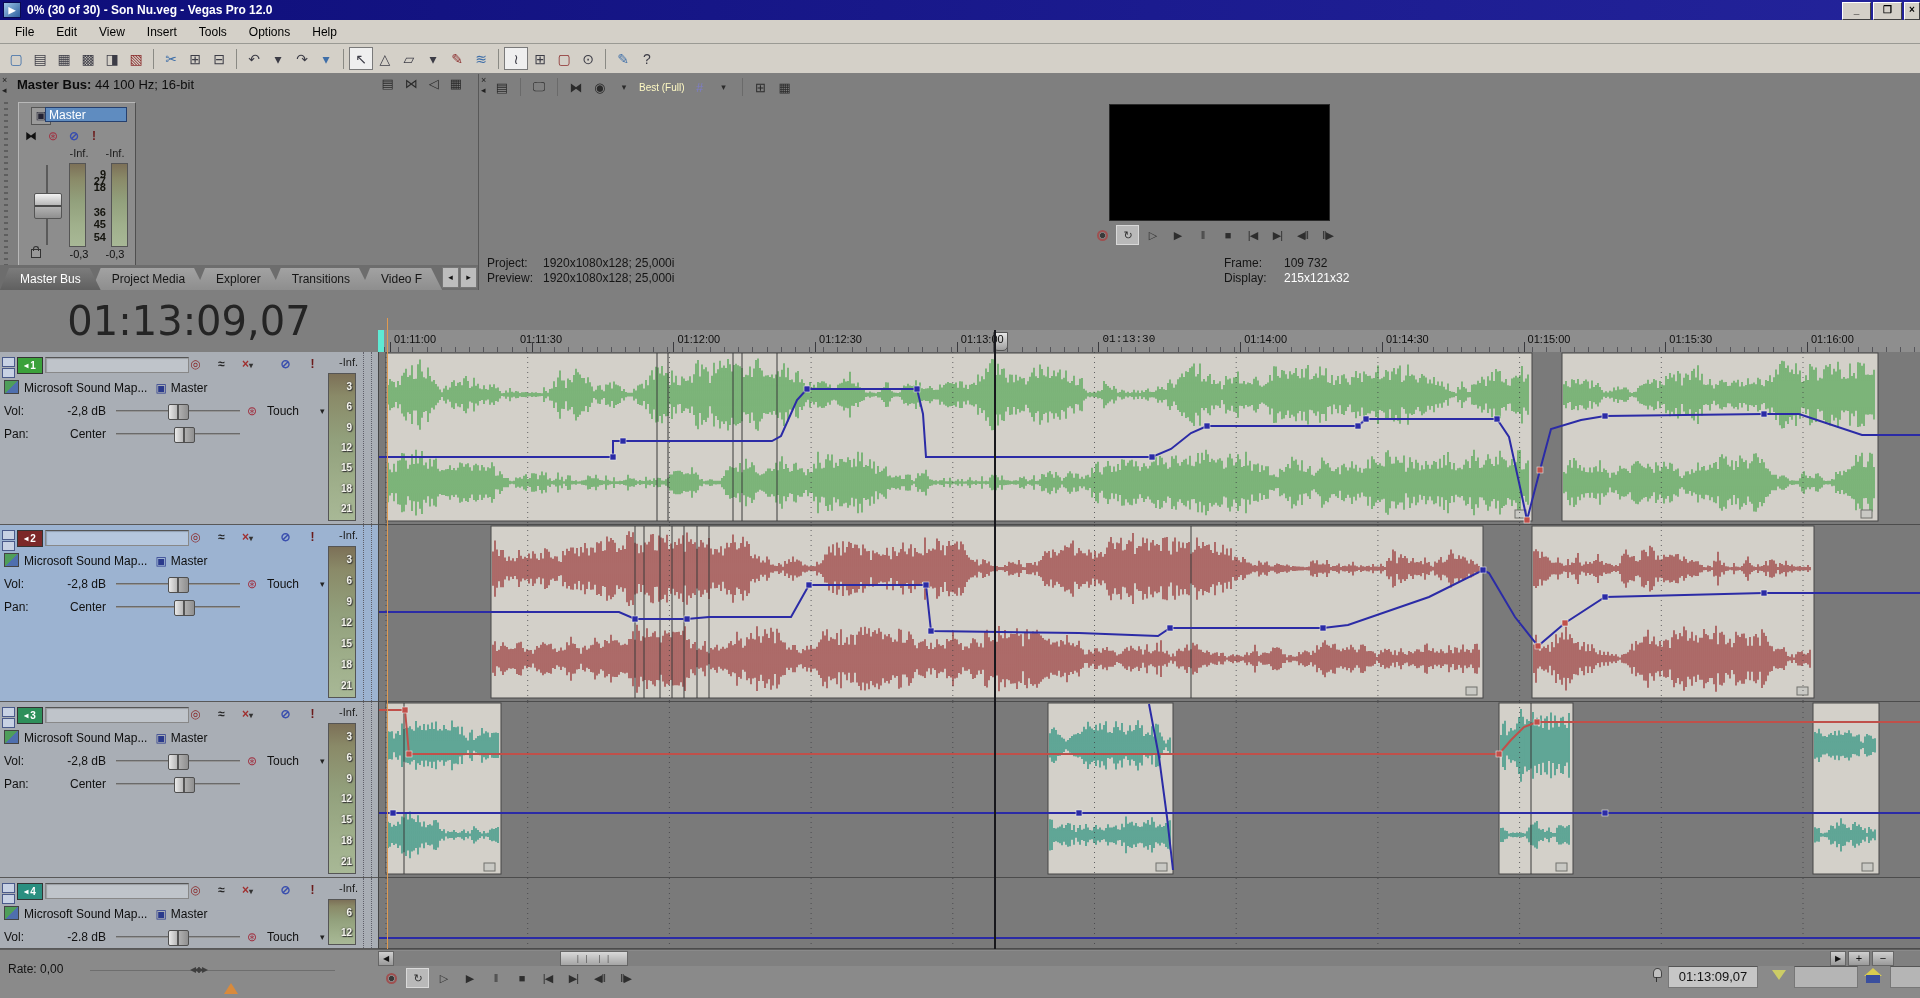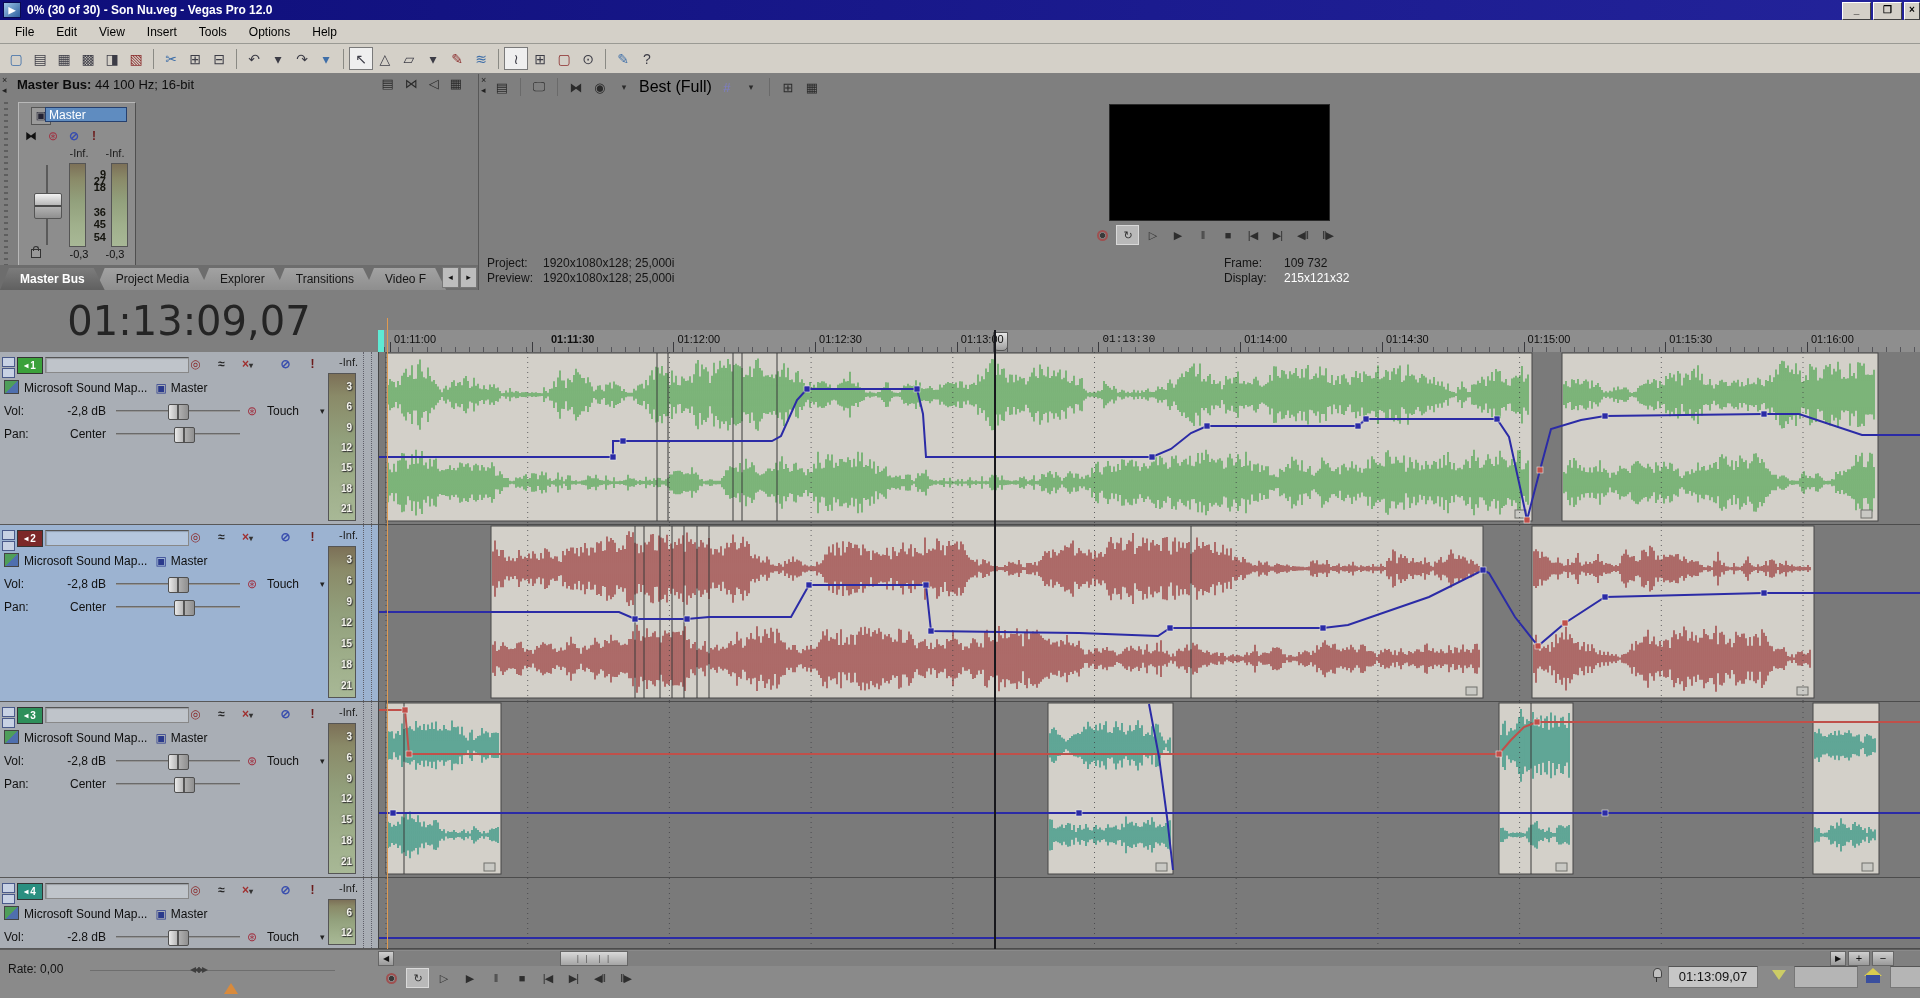--- a/index.html
+++ b/index.html
@@ -45,30 +45,30 @@
   #mscale{position:absolute;left:66px;top:60px;width:24px;height:82px}
   #mscale span{position:absolute;right:3px;font-size:11px;font-weight:bold;color:#15150f;line-height:10px}
   .mpeak{position:absolute;top:145px;width:40px;text-align:center;font-size:11px;color:#101010}
   #m-lock{position:absolute;left:12px;top:146px;width:8px;height:7px;border:1px solid #333;background:#999}
   #m-lock::before{content:"";position:absolute;left:1px;top:-4px;width:4px;height:4px;border:1px solid #333;border-bottom:none;border-radius:3px 3px 0 0}
   
   #tabs{position:absolute;left:0;bottom:0;width:478px;height:25px;background:#6d6d6d;display:flex;align-items:flex-end;overflow:hidden}
   .tab{height:22px;display:flex;align-items:center;justify-content:center;font-size:12px;color:#151515;
        background:linear-gradient(#a2a2a2,#8e8e8e);margin-right:-9px;
        clip-path:polygon(0 100%,9px 0,calc(100% - 11px) 0,100% 100%);padding:0 20px}
-  .tab.active{background:linear-gradient(#7c7c7c,#606060);color:#fff;font-weight:bold;z-index:2}
+  .tab.active{background:linear-gradient(#7c7c7c,#606060);color:#fff;font-weight:normal;z-index:2}
   .tab-arrows{position:absolute;right:1px;bottom:2px;display:flex;gap:1px;z-index:3}
   .tab-arrows span{width:15px;height:19px;background:#bdbdbd;border:1px solid #777;font-size:9px;text-align:center;line-height:18px;color:#111}
   
   #preview{position:absolute;left:478px;top:0;right:0;height:216px;border-left:1px solid #585858}
   #pv-toolbar{position:absolute;left:14px;top:2px;height:22px;display:flex;align-items:center;gap:6px;color:#2b2b2b;font-size:13px}
   .pv-ic{min-width:18px;text-align:center}
   .pv-sep{width:1px;height:18px;background:#6a6a6a;margin:0 3px}
   .pv-dd{font-size:9px}
-  #pv-quality{font-size:16px;color:#000000}
+  #pv-quality{font-size:10px;color:#fef9c3}
   .grid-ic{color:#7d7dc8}
   #pv-video{position:absolute;left:630px;top:30px;width:219px;height:115px;background:#000;border:1px solid #2a2a2a}
   #pv-transport{position:absolute;left:612px;top:151px;display:flex;gap:2px}
   .trb{width:23px;height:20px;display:flex;align-items:center;justify-content:center;font-size:11px;color:#2e2e2e;letter-spacing:-1px}
   .trb.active{background:#b9b9b9;border:1px solid #d9d9d9;box-sizing:border-box}
   .rec-dot{width:11px;height:11px;border-radius:50%;border:2px solid #a05050;display:inline-block;box-sizing:border-box;background:radial-gradient(circle,#3a3a3a 45%,transparent 50%)}
   #pv-info{position:absolute;left:8px;top:182px;line-height:15px;font-size:12px;color:#151515}
   #pv-info .lab{display:inline-block;width:56px}
   #pv-info2{position:absolute;left:745px;top:182px;line-height:15px;font-size:12px;color:#151515}
   #pv-info2 .lab{display:inline-block;width:60px}
@@ -311,21 +311,21 @@
   </div>
 </div>
 
 <div id="timeline">
   <div id="tcbig">01:13:09,07</div>
   <div id="ruler">
     <div class="ticks"></div>
     <div class="bigticks"></div>
     <div id="ph-handle" style="left: 609px;"></div>
   <span class="rlabel" style="left: 10px;">01:11:00</span>
-      <span class="rlabel" style="left: 167px; font-weight: bold;">01:11:30</span>
+      <span class="rlabel" style="left: 136px;">01:11:30</span>
       <span class="rlabel" style="left: 293.4px;">01:12:00</span>
       <span class="rlabel" style="left: 435.1px;">01:12:30</span>
       <span class="rlabel" style="left: 576.8px;">01:13:00</span>
       <span class="rlabel" style="left: 718.5px; font-family: Liberation Mono, monospace;">01:13:30</span>
       <span class="rlabel" style="left: 860.2px;">01:14:00</span>
       <span class="rlabel" style="left: 1001.9px;">01:14:30</span>
       <span class="rlabel" style="left: 1143.6px;">01:15:00</span>
       <span class="rlabel" style="left: 1285.3px;">01:15:30</span>
       <span class="rlabel" style="left: 1427px;">01:16:00</span>
     </div>

